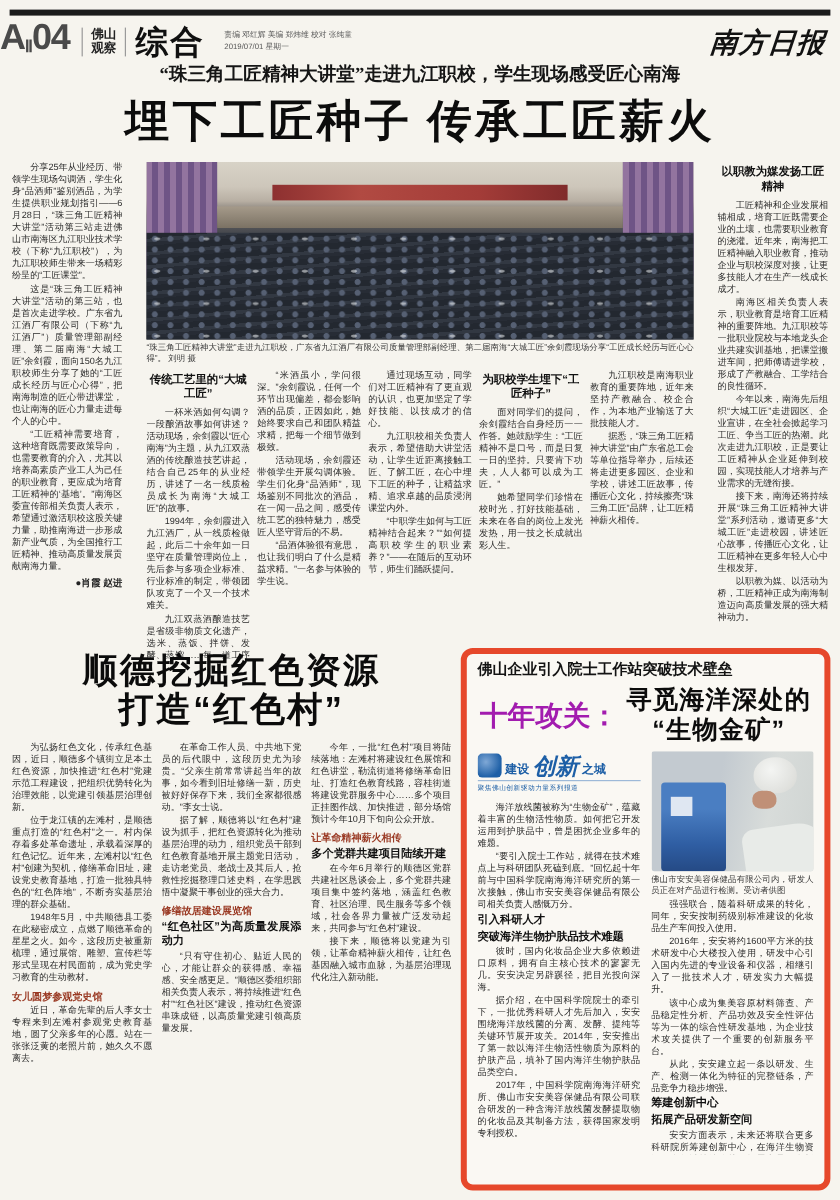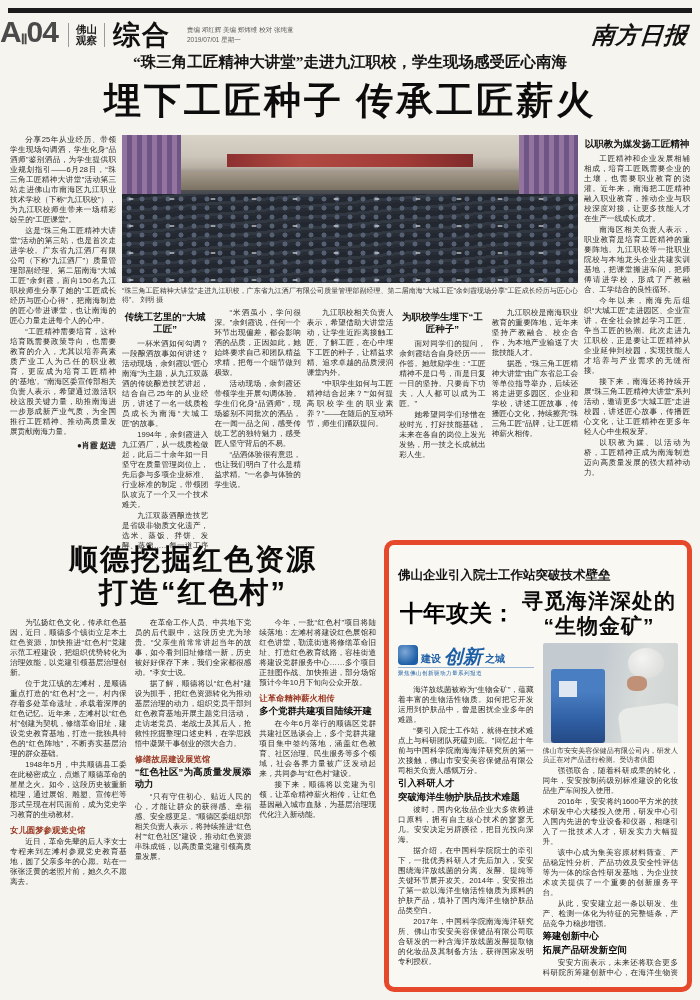--- a/index.html
+++ b/index.html
@@ -15,21 +15,21 @@
              font-size:10.5px;font-weight:700;line-height:11px;text-align:center;color:#222}
   .sec-big{margin-left:8px;font-size:27px;font-weight:900;color:#101010;letter-spacing:2px}
   .credits{margin-left:16px;font-size:6.5px;color:#5a5a5a;line-height:10px}
   .masthead{margin-left:auto;font-family:"DejaVu Serif",serif;font-weight:700;font-style:italic;
             font-size:23px;color:#121212;letter-spacing:1px;transform:skewX(-5deg)}
   
   .main-wrap{position:absolute;top:52px;left:0;right:0}
   .kicker-main{text-align:center;font-family:"Liberation Serif",serif;font-weight:700;font-size:15.5px;color:#151515}
   .headline-main{text-align:center;font-family:"Liberation Serif",serif;font-weight:900;font-size:37px;
                  letter-spacing:3px;color:#0c0c0c;margin-top:3px}
-  .main-cols{display:flex;gap:6px;margin:9px 10px 3px;height:414px}
+  .main-cols{display:flex;gap:20px;margin:9px 10px 3px;height:414px}
   .mc-left{width:102px;overflow:hidden}
   .mc-center{width:456px;display:flex;flex-direction:column}
   .mc-right{width:112px;overflow:hidden}
   .sub-cols{flex:1;display:flex;gap:6px;overflow:hidden;margin-top:2px}
   .col{flex:1;overflow:hidden;text-align:justify}
   
   .seg-p{font-size:7.6px;line-height:10px;text-indent:2em;margin:0 0 1px;color:#2b2b2b;text-align:justify}
   .seg-q{color:#262626}
   .seg-hc{font-size:9.5px;font-weight:700;text-align:center;margin:3px 0 4px;text-indent:0;color:#111;line-height:12px}
   .seg-hr{font-size:8.4px;font-weight:700;color:#9a3a24;margin:5px 0 2px;text-indent:0;line-height:10px}
@@ -55,24 +55,24 @@
       background-size:41px 27px}
   .caption{font-size:7px;color:#3a3a3a;line-height:9px;margin:3px 0 2px;text-align:justify}
   
   .left-article{position:absolute;top:540px;left:10px;width:366px;height:452px}
   .kicker-left{text-align:center;font-weight:700;font-size:15px;color:#141414}
   .headline-left{text-align:center;font-weight:900;font-size:29px;line-height:33px;
                  letter-spacing:2px;color:#0b0b0b;margin-top:3px}
   .left-cols{display:flex;gap:8px;height:348px;margin-top:9px;overflow:hidden}
   
   .right-box{position:absolute;top:540px;left:384px;width:308px;height:452px;box-sizing:border-box;
-             border:5px solid #e6482b;border-radius:10px;background:#faf8f3;padding:21px 9px;overflow:hidden}
+             border:5px solid #e6482b;border-radius:10px;background:#faf8f3;padding:4px 9px;overflow:hidden}
   .kicker-box{font-weight:700;font-size:12.5px;color:#131313;margin:1px 0 4px}
   .headline-box{display:flex;align-items:center;justify-content:center;gap:7px;margin:2px 0 4px}
-  .hl-prefix{font-weight:900;font-size:23px;color:#000000;white-space:nowrap}
+  .hl-prefix{font-weight:900;font-size:23px;color:#a21caf;white-space:nowrap}
   .hl-right{font-weight:900;font-size:21px;line-height:25px;text-align:center;color:#0c0c0c;letter-spacing:1px}
   .box-cols{display:flex;gap:9px;margin-top:5px;height:336px;overflow:hidden}
   .box-col{flex:1;overflow:hidden}
   
   .badge{padding:2px 0 4px;margin-bottom:3px}
   .badge-row{display:flex;align-items:flex-end;gap:3px;color:#1d5fa6}
   .badge-emblem{width:20px;height:20px;border-radius:4px;flex:0 0 auto;
       background:radial-gradient(circle at 35% 35%,#7fa8d6,#1d5fa6 70%)}
   .badge-pre,.badge-post{font-size:10px;font-weight:700;line-height:13px}
   .badge-mid{font-size:19px;font-weight:900;font-style:italic;font-family:"DejaVu Serif",serif;line-height:17px}
@@ -135,20 +135,21 @@
             <div class="seg-p">一杯米酒如何勾调？一段酿酒故事如何讲述？活动现场，余剑霞以“匠心南海”为主题，从九江双蒸酒的传统酿造技艺讲起，结合自己25年的从业经历，讲述了一名一线质检员成长为南海“大城工匠”的故事。</div>
             <div class="seg-p">1994年，余剑霞进入九江酒厂，从一线质检做起，此后二十余年如一日坚守在质量管理岗位上，先后参与多项企业标准、行业标准的制定，带领团队攻克了一个又一个技术难关。</div>
             <div class="seg-p">九江双蒸酒酿造技艺是省级非物质文化遗产，选米、蒸饭、拌饼、发酵、蒸馏……每一道工序都大有讲究。</div>
           </div>
           <div class="col">
             <div class="seg-p">“米酒虽小，学问很深。”余剑霞说，任何一个环节出现偏差，都会影响酒的品质，正因如此，她始终要求自己和团队精益求精，把每一个细节做到极致。</div>
             <div class="seg-p">活动现场，余剑霞还带领学生开展勾调体验。学生们化身“品酒师”，现场鉴别不同批次的酒品，在一闻一品之间，感受传统工艺的独特魅力，感受匠人坚守背后的不易。</div>
             <div class="seg-p">“品酒体验很有意思，也让我们明白了什么是精益求精。”一名参与体验的学生说。</div>
           </div>
           <div class="col">
+            <div class="seg-p">通过现场互动，同学们对工匠精神有了更直观的认识，也更加坚定了学好技能、以技成才的信心。</div>
             <div class="seg-p">九江职校相关负责人表示，希望借助大讲堂活动，让学生近距离接触工匠、了解工匠，在心中埋下工匠的种子，让精益求精、追求卓越的品质浸润课堂内外。</div>
             <div class="seg-p">“中职学生如何与工匠精神结合起来？”“如何提高职校学生的职业素养？”——在随后的互动环节，师生们踊跃提问。</div>
           </div>
           <div class="col">
             <div class="seg-hc">为职校学生埋下“工匠种子”</div>
             <div class="seg-p">面对同学们的提问，余剑霞结合自身经历一一作答。她鼓励学生：“工匠精神不是口号，而是日复一日的坚持。只要肯下功夫，人人都可以成为工匠。”</div>
             <div class="seg-p">她希望同学们珍惜在校时光，打好技能基础，未来在各自的岗位上发光发热，用一技之长成就出彩人生。</div>
           </div>
           <div class="col">
             <div class="seg-p">九江职校是南海职业教育的重要阵地，近年来坚持产教融合、校企合作，为本地产业输送了大批技能人才。</div>

